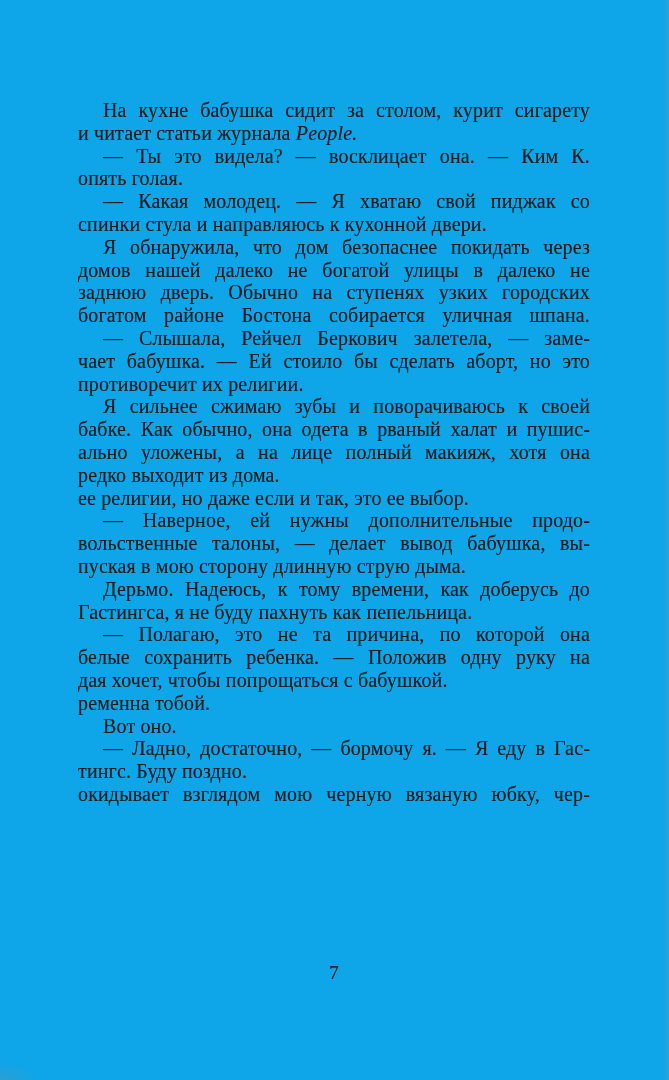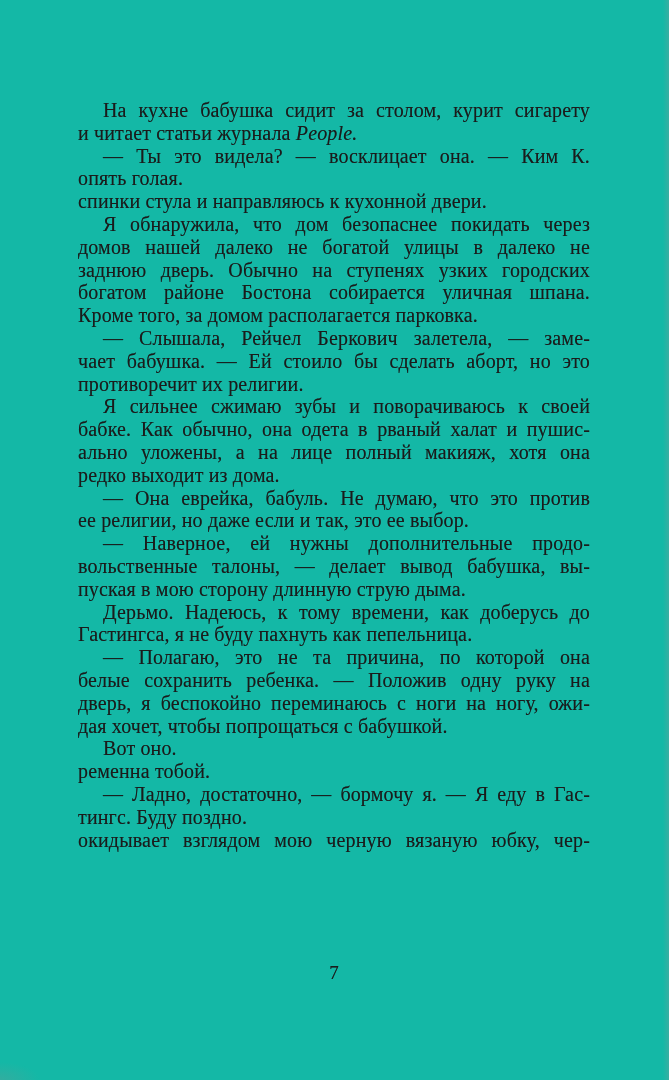--- a/index.html
+++ b/index.html
@@ -11,21 +11,21 @@
     height: 1080px;
     position: relative;
     background: #fefefe;
     overflow: hidden;
     font-family: "Liberation Serif", "DejaVu Serif", serif;
     color: #1b1b1b;
   }
   .page {
     position: absolute;
     inset: 0;
-    background: #14b8a6;
+    background: #0ea5e9;
   }
   .text-block {
     position: absolute;
     left: 78px;
     top: 99px;
     width: 512px;
   }
   .line {
     font-size: 20px;
     line-height: 22.8px;
@@ -78,74 +78,72 @@
 <div class="page">
   <div class="text-block">
   <div class="line indent justify"><span>На кухне бабушка сидит за столом, курит сигарету</span></div>
 
   <div class="line"><span>и читает статьи журнала </span><em>People.</em></div>
 
   <div class="line indent justify"><span>— Ты это видела? — восклицает она. — Ким К.</span></div>
 
   <div class="line"><span>опять голая.</span></div>
 
+  <div class="line indent justify"><span>— Какая молодец. — Я хватаю свой пиджак со</span></div>
 
   <div class="line"><span>спинки стула и направляюсь к кухонной двери.</span></div>
 
   <div class="line indent justify"><span>Я обнаружила, что дом безопаснее покидать через</span></div>
 
   <div class="line justify"><span>домов нашей далеко не богатой улицы в далеко не</span></div>
 
   <div class="line justify"><span>заднюю дверь. Обычно на ступенях узких городских</span></div>
 
   <div class="line justify"><span>богатом районе Бостона собирается уличная шпана.</span></div>
 
-  <div class="line"><span>Кроме того, за домом располагается парковка.</span></div>
 
   <div class="line indent justify"><span>— Слышала, Рейчел Беркович залетела, — заме-</span></div>
 
   <div class="line justify"><span>чает бабушка. — Ей стоило бы сделать аборт, но это</span></div>
 
   <div class="line"><span>противоречит их религии.</span></div>
 
   <div class="line indent justify"><span>Я сильнее сжимаю зубы и поворачиваюсь к своей</span></div>
 
   <div class="line justify"><span>бабке. Как обычно, она одета в рваный халат и пушис-</span></div>
 
 
   <div class="line justify"><span>ально уложены, а на лице полный макияж, хотя она</span></div>
 
   <div class="line"><span>редко выходит из дома.</span></div>
 
-  <div class="line indent justify"><span>— Она еврейка, бабуль. Не думаю, что это против</span></div>
 
   <div class="line"><span>ее религии, но даже если и так, это ее выбор.</span></div>
 
   <div class="line indent justify"><span>— Наверное, ей нужны дополнительные продо-</span></div>
 
   <div class="line justify"><span>вольственные талоны, — делает вывод бабушка, вы-</span></div>
 
   <div class="line"><span>пуская в мою сторону длинную струю дыма.</span></div>
 
   <div class="line indent justify"><span>Дерьмо. Надеюсь, к тому времени, как доберусь до</span></div>
 
   <div class="line"><span>Гастингса, я не буду пахнуть как пепельница.</span></div>
 
   <div class="line indent justify"><span>— Полагаю, это не та причина, по которой она</span></div>
 
   <div class="line justify"><span>белые сохранить ребенка. — Положив одну руку на</span></div>
 
-  <div class="line justify"><span>дверь, я беспокойно переминаюсь с ноги на ногу, ожи-</span></div>
 
   <div class="line"><span>дая хочет, чтобы попрощаться с бабушкой.</span></div>
 
 
+  <div class="line"><span>ременна тобой.</span></div>
+
   <div class="line indent"><span>Вот оно.</span></div>
-
-  <div class="line"><span>ременна тобой.</span></div>
 
   <div class="line indent justify"><span>— Ладно, достаточно, — бормочу я. — Я еду в Гас-</span></div>
 
   <div class="line"><span>тингс. Буду поздно.</span></div>
 
 
   <div class="line justify"><span>окидывает взглядом мою черную вязаную юбку, чер-</span></div>
 </div>
   <div class="folio">7</div>
   <div class="scan-edge-right"></div>

